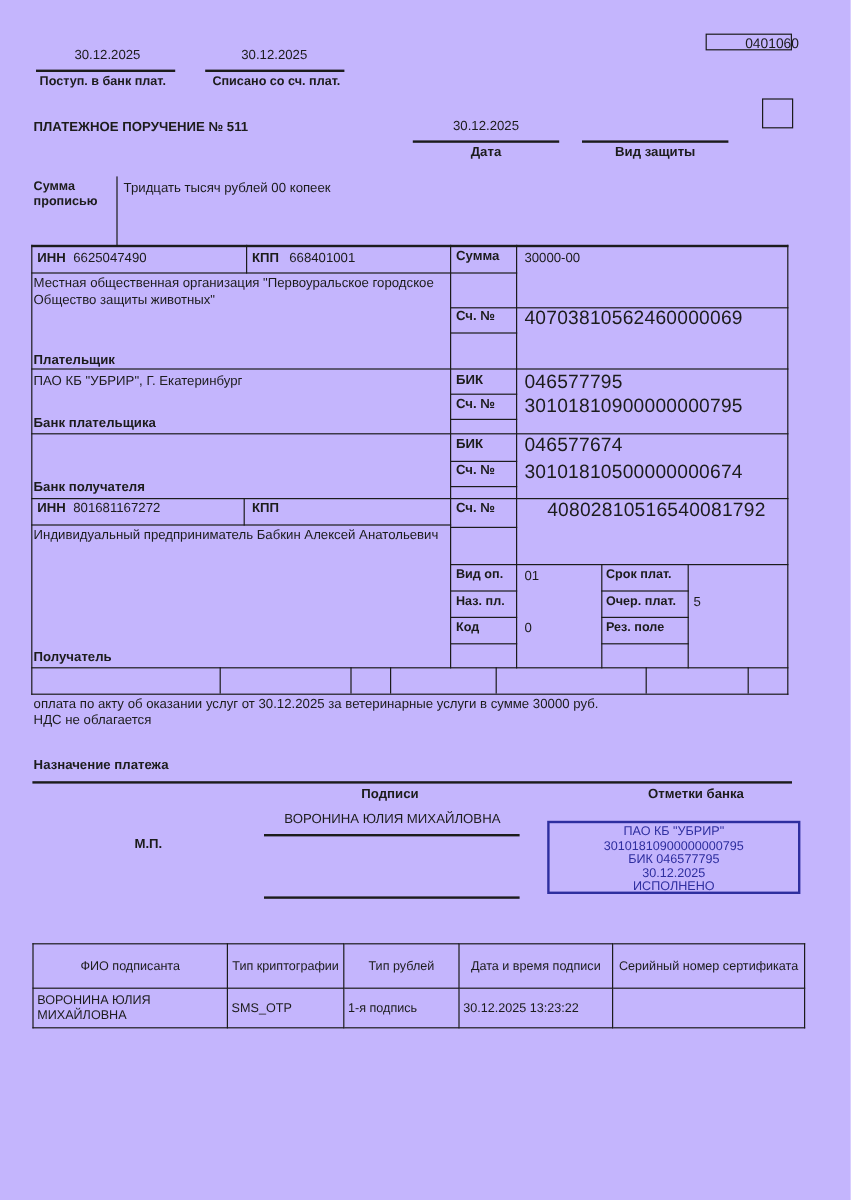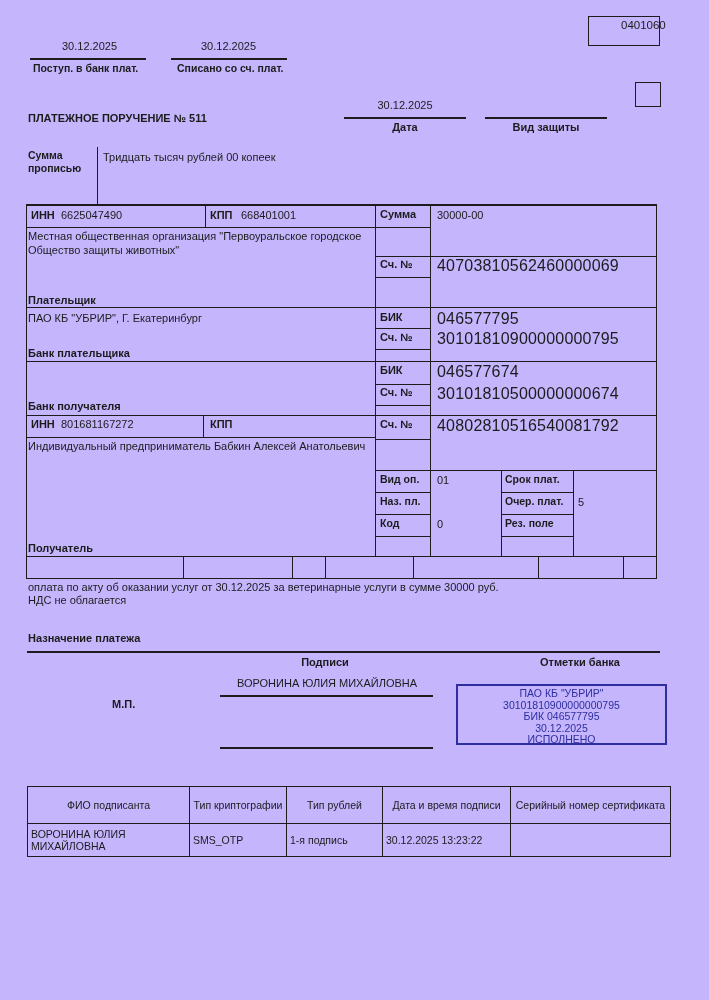--- a/index.html
+++ b/index.html
@@ -28,23 +28,23 @@
 <div class="page">
 
   <div class="t" style="left:62px;top:40px;">30.12.2025</div>
   <div class="ln" style="left:30px;top:58px;width:116px;height:2px;"></div>
   <div class="t b sm" style="left:33px;top:62px;">Поступ. в банк плат.</div>
 
   <div class="t" style="left:201px;top:40px;">30.12.2025</div>
   <div class="ln" style="left:171px;top:58px;width:116px;height:2px;"></div>
   <div class="t b sm" style="left:177px;top:62px;">Списано со сч. плат.</div>
 
-  <div class="box ctr" style="left:588px;top:16px;width:72px;height:30px;line-height:17px;font-size:11.5px;padding-left:32px;">0401060</div>
+  <div class="box ctr" style="left:588px;top:28px;width:72px;height:14px;line-height:17px;font-size:11.5px;padding-left:32px;">0401060</div>
 
-  <div class="t b" style="left:28px;top:112px;">ПЛАТЕЖНОЕ ПОРУЧЕНИЕ № 511</div>
+  <div class="t b" style="left:28px;top:100px;">ПЛАТЕЖНОЕ ПОРУЧЕНИЕ № 511</div>
   <div class="t ctr" style="left:345px;top:99px;width:120px;">30.12.2025</div>
   <div class="ln" style="left:344px;top:117px;width:122px;height:2px;"></div>
   <div class="t b ctr" style="left:344px;top:121px;width:122px;">Дата</div>
   <div class="ln" style="left:485px;top:117px;width:122px;height:2px;"></div>
   <div class="t b ctr" style="left:485px;top:121px;width:122px;">Вид защиты</div>
   <div class="box" style="left:635px;top:82px;width:26px;height:25px;"></div>
 
   <div class="t b sm wrap" style="left:28px;top:149px;width:62px;">Сумма прописью</div>
   <div class="ln" style="left:97px;top:147px;width:1.4px;height:58px;"></div>
   <div class="t" style="left:103px;top:151px;">Тридцать тысяч рублей 00 копеек</div>
@@ -110,21 +110,21 @@
   <div class="t num" style="left:437px;top:365px;text-align:right;">046577674</div>
   <div class="t b" style="left:380px;top:386px;">Сч. №</div>
   <div class="t num" style="left:437px;top:387px;">30101810500000000674</div>
   <div class="t b" style="left:28px;top:400px;">Банк получателя</div>
 
   <div class="t b" style="left:31px;top:418px;">ИНН</div>
   <div class="t" style="left:61px;top:418px;">801681167272</div>
   <div class="t b" style="left:210px;top:418px;">КПП</div>
   <div class="t" style="left:241px;top:418px;"></div>
   <div class="t b" style="left:380px;top:418px;">Сч. №</div>
-  <div class="t num" style="left:437px;top:419px;">40802810516540081792</div>
+  <div class="t num" style="left:456px;top:419px;">40802810516540081792</div>
   <div class="t" style="left:28px;top:440px;">Индивидуальный предприниматель Бабкин Алексей Анатольевич</div>
 
   <div class="t b sm" style="left:380px;top:473px;">Вид оп.</div>
   <div class="t" style="left:437px;top:474px;">01</div>
   <div class="t b sm" style="left:505px;top:473px;">Срок плат.</div>
   <div class="t" style="left:578px;top:474px;"></div>
   <div class="t b sm" style="left:380px;top:495px;">Наз. пл.</div>
   <div class="t" style="left:437px;top:496px;"></div>
   <div class="t b sm" style="left:505px;top:495px;">Очер. плат.</div>
   <div class="t" style="left:578px;top:496px;">5</div>

